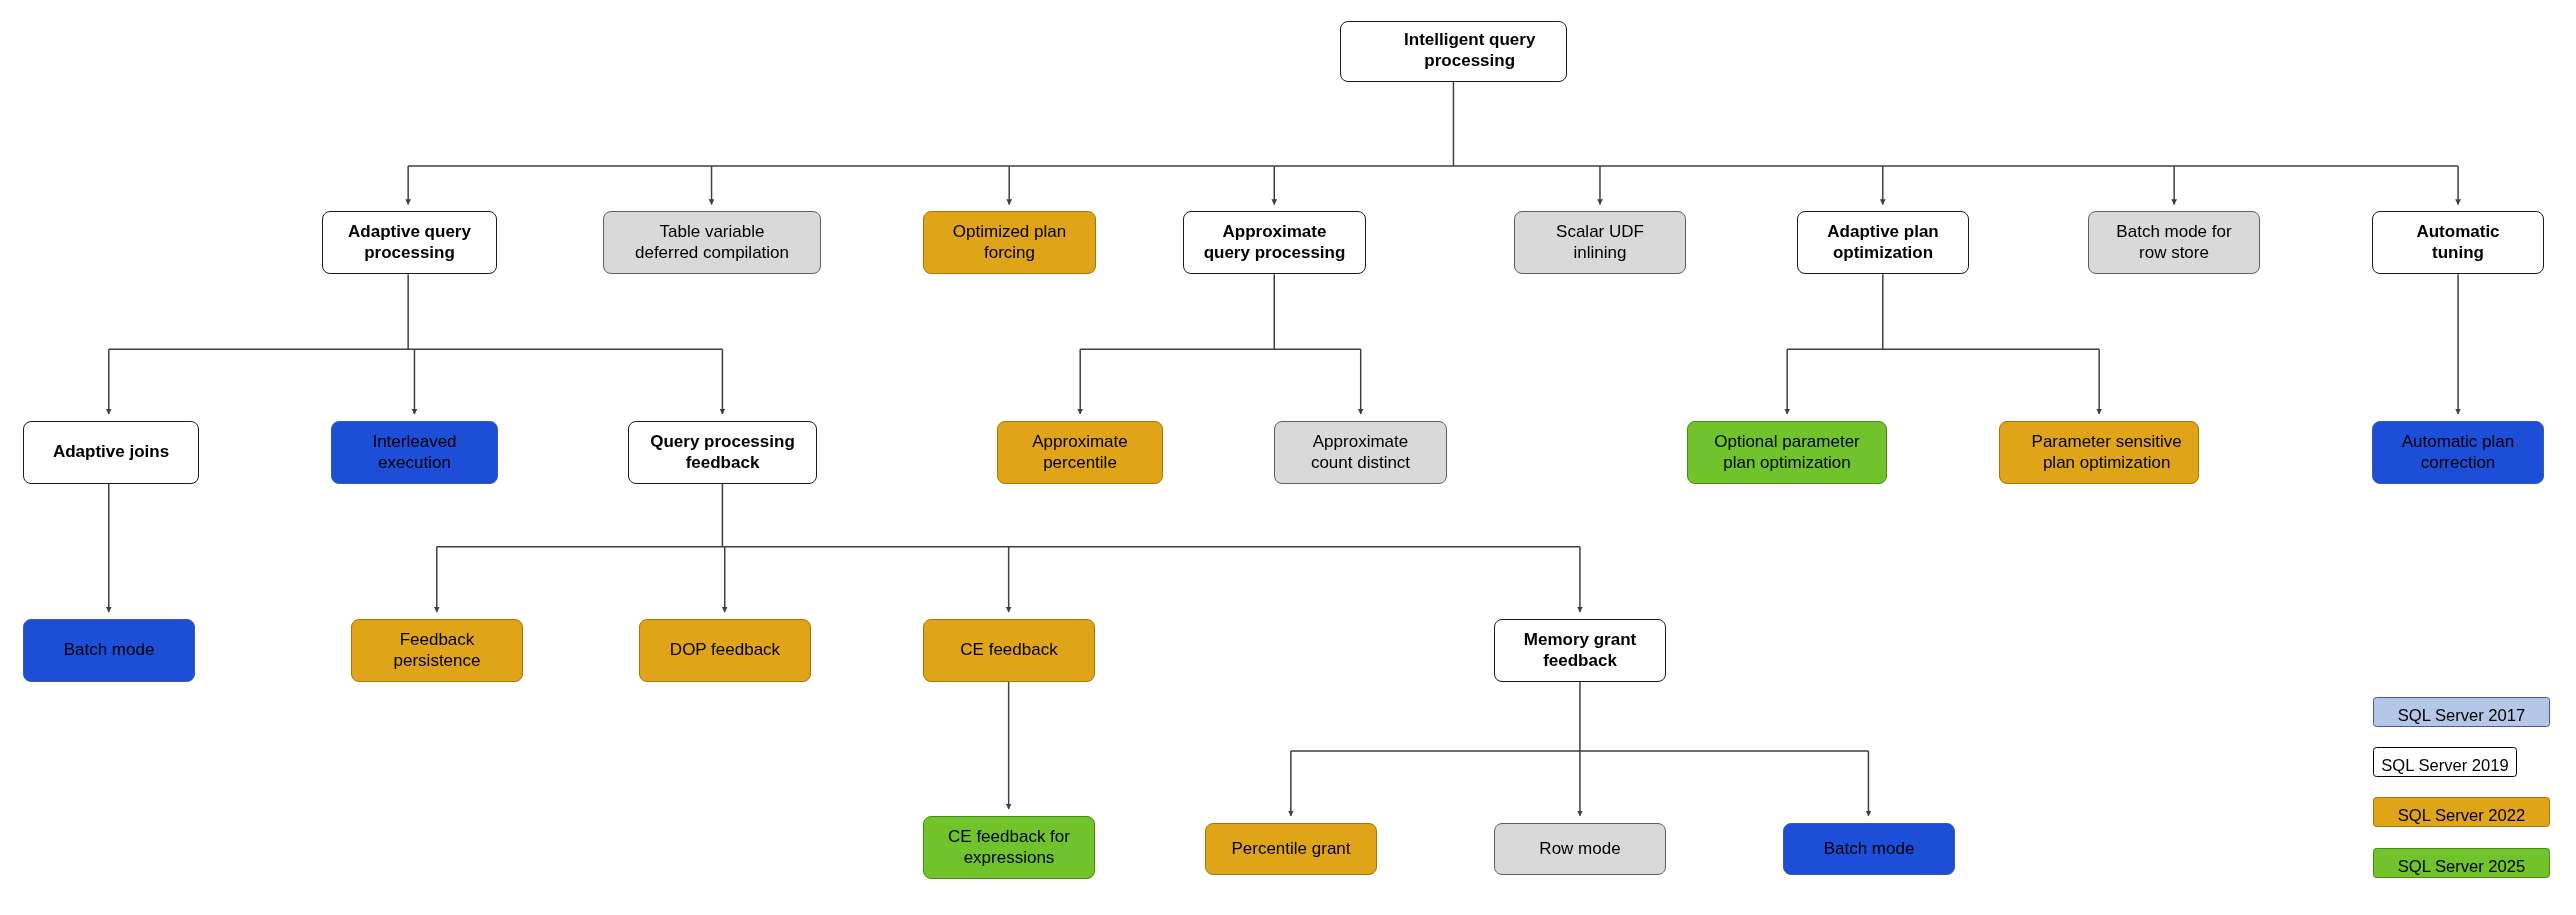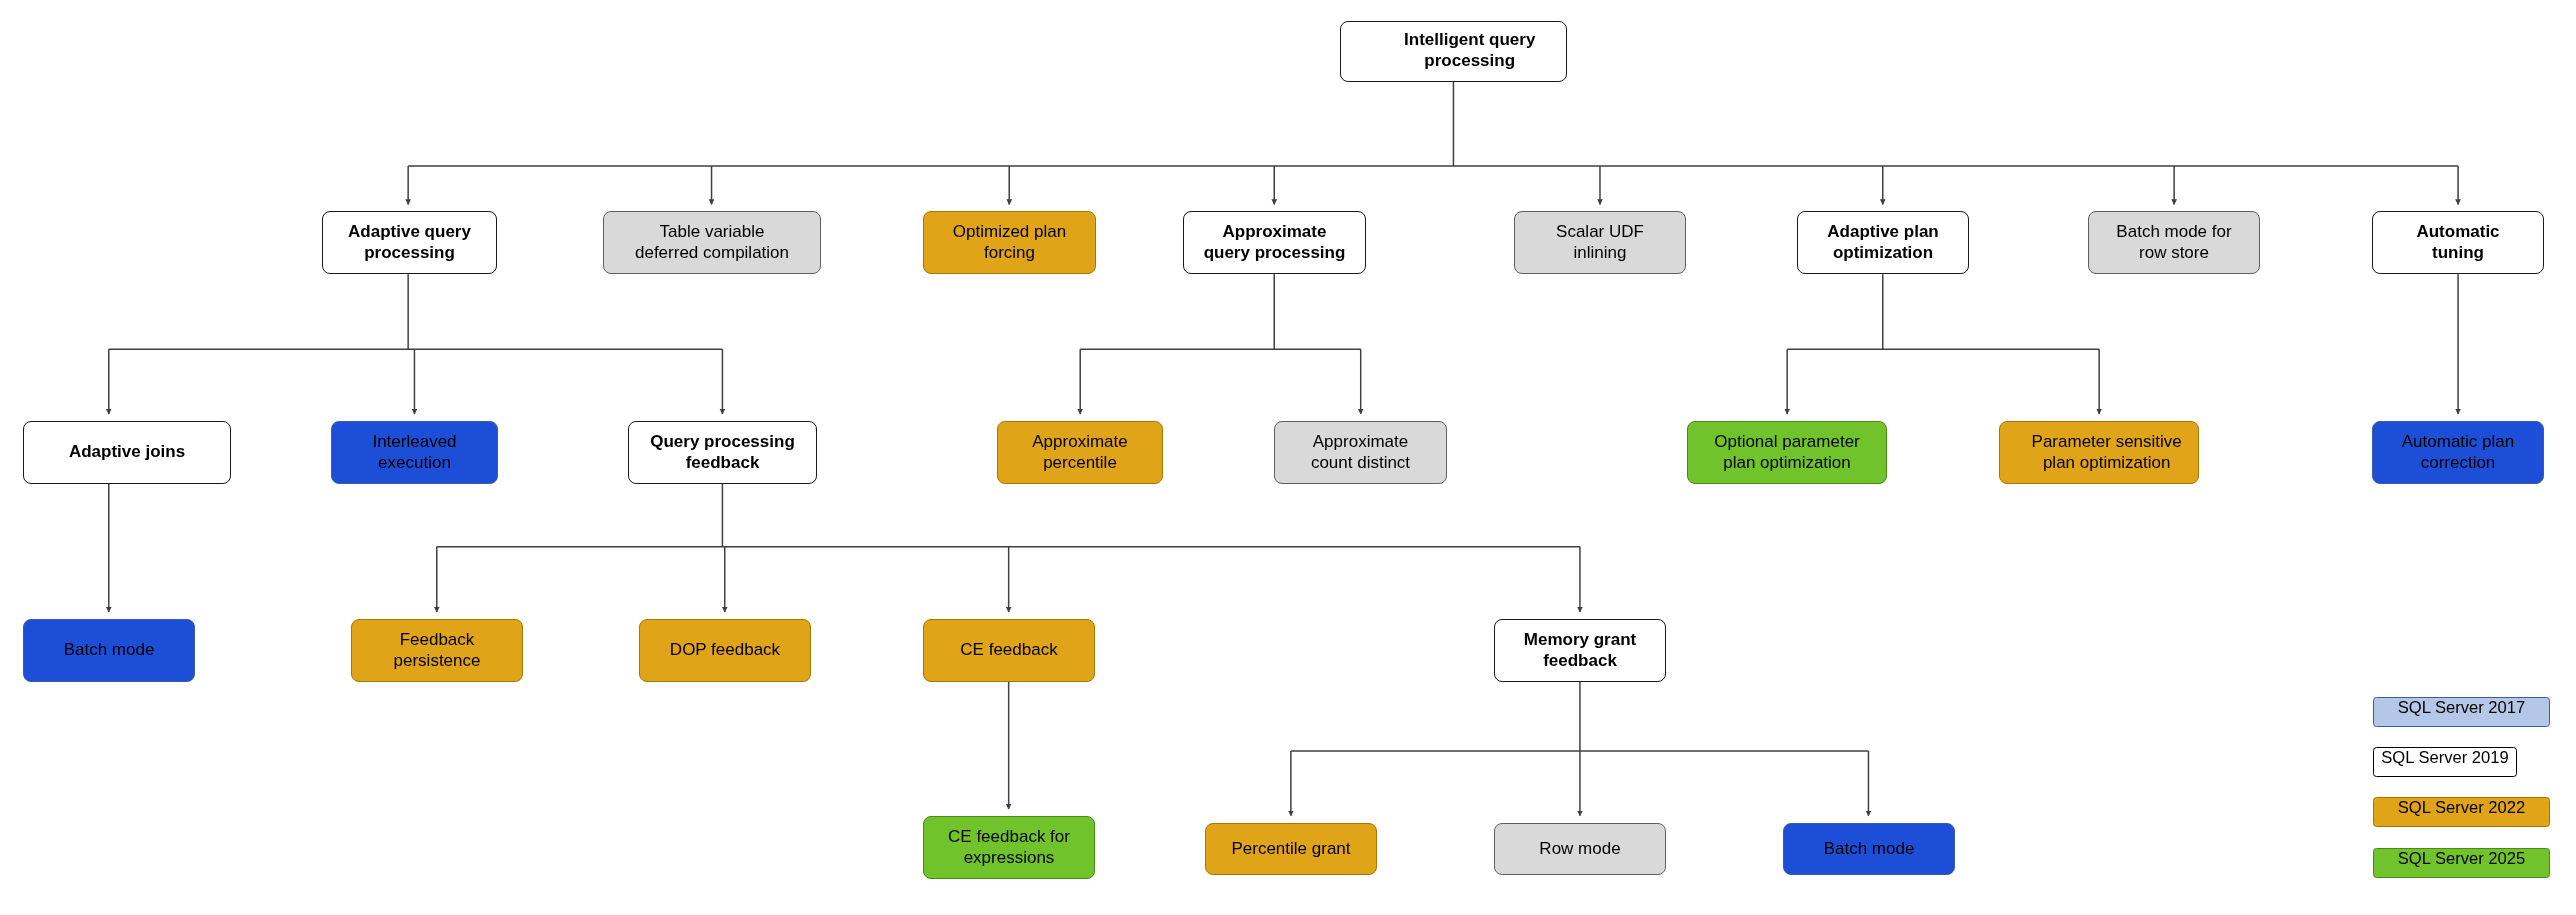--- a/index.html
+++ b/index.html
@@ -45,21 +45,21 @@
   .node.gold   { background: #e0a419; border-color: #a97700; }
   .node.blue   { background: #1d4ed8; border-color: #3a5fa0; }
   .node.green  { background: #70c32b; border-color: #4a8a12; }
   .node.bold   { font-weight: bold; }
   .legend-item {
     position: absolute;
     box-sizing: border-box;
     border: 1.4px solid #000000;
     border-radius: 3.4px;
     display: flex;
-    align-items: flex-start;
+    align-items: flex-end;
     justify-content: center;
     font-size: 16.6px;
     color: #000000;
     background: #ffffff;
   }
   .legend-item.gold  { background: #e0a419; border-color: #a97700; }
   .legend-item.blue  { background: #b4c7e7; border-color: #3a5fa0; }
   .legend-item.green { background: #70c32b; border-color: #4a8a12; }
 </style>
 </head>
@@ -146,21 +146,21 @@
   <div class="node white bold" style="left:1797px;top:211px;width:172px;height:63px;">
       <span>Adaptive plan<br>optimization</span>
     </div>
   <div class="node gray" style="left:2088px;top:211px;width:172px;height:63px;">
       <span>Batch mode for<br>row store</span>
     </div>
   <div class="node white bold" style="left:2372px;top:211px;width:172px;height:63px;">
       <span>Automatic<br>tuning</span>
     </div>
 
-  <div class="node white bold" style="left:23px;top:421px;width:208px;height:63px;">
+  <div class="node white bold" style="left:23px;top:421px;width:176px;height:63px;">
       <span>Adaptive joins</span>
     </div>
   <div class="node blue" style="left:331px;top:421px;width:167px;height:63px;">
       <span>Interleaved<br>execution</span>
     </div>
   <div class="node white bold" style="left:628px;top:421px;width:189px;height:63px;">
       <span>Query processing<br>feedback</span>
     </div>
   <div class="node gold" style="left:997px;top:421px;width:166px;height:63px;">
       <span>Approximate<br>percentile</span>

